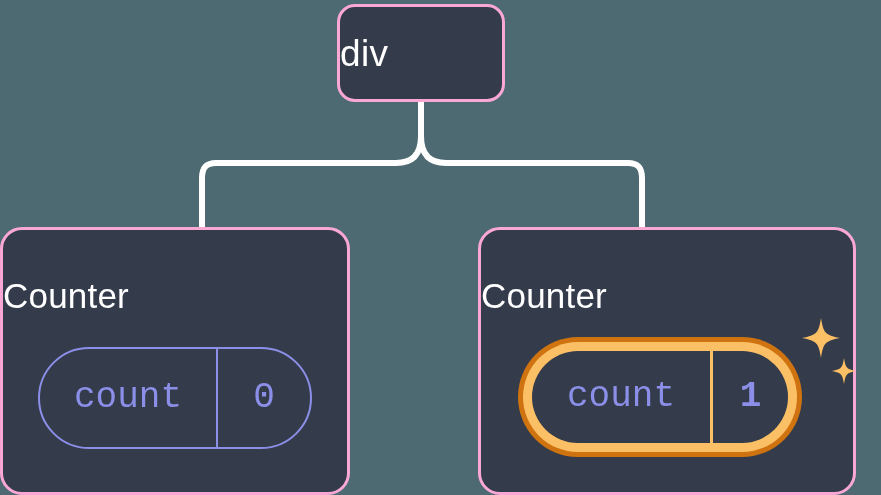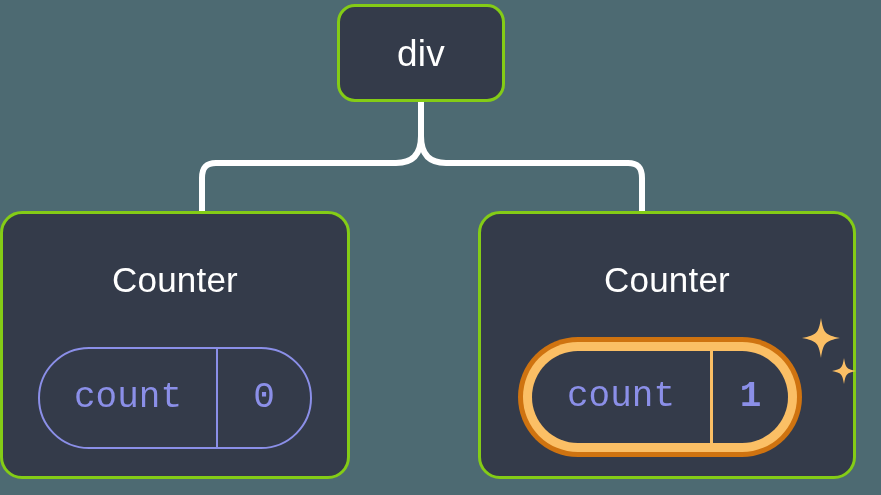--- a/index.html
+++ b/index.html
@@ -30,44 +30,43 @@
     width: 881px;
     height: 495px;
     pointer-events: none;
   }
 
   
   .node {
     position: absolute;
     box-sizing: border-box;
     background: #343b4a;
-    border: 3px solid #84cc16;
+    border: 3px solid #f9a8d4;
     border-radius: 18px;
     display: flex;
     flex-direction: column;
-    align-items: center;
   }
 
   .node-root {
     left: 337px;
     top: 4px;
     width: 168px;
     height: 98px;
     justify-content: center;
   }
 
   .node-title-root {
     color: #ffffff;
     font-size: 37px;
     line-height: 1;
     letter-spacing: 0.3px;
   }
 
   .node-child {
-    top: 211px;
+    top: 227px;
     width: 350px;
     height: 268px;
     border-radius: 22px;
     border-bottom-left-radius: 22px;
     border-bottom-right-radius: 22px;
   }
 
   .node-child-left  { left: 0px; }
   .node-child-right { left: 478px; width: 378px; }
 

